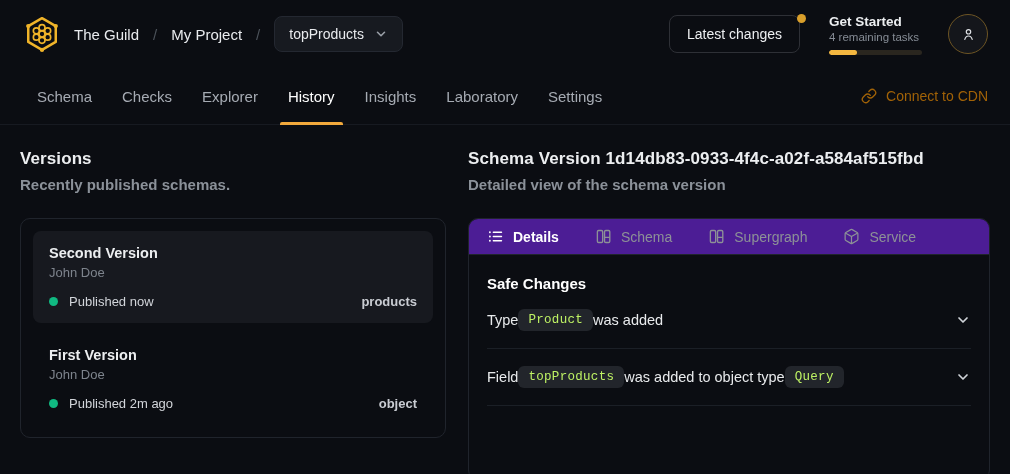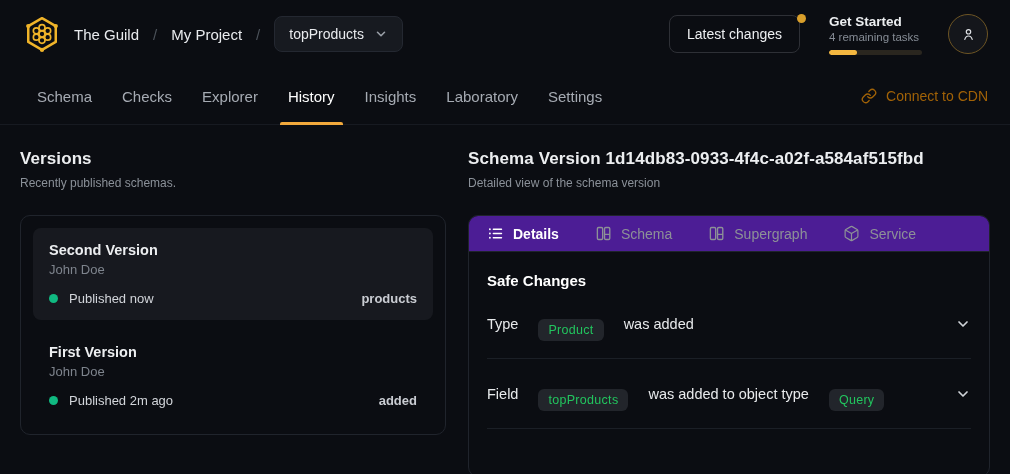--- a/index.html
+++ b/index.html
@@ -61,21 +61,21 @@
   .cdn-link {
     margin-left: auto; display: flex; align-items: center; gap: 9px;
     color: #a16207; font-size: 14px; cursor: pointer; font-weight: 500; text-align: center;
   }
 
   
   .main { display: flex; gap: 22px; padding: 24px 20px 0 20px; }
   .col-left { width: 426px; flex: none; }
   .col-right { flex: 1; min-width: 0; }
   .panel-title { font-size: 17px; font-weight: 700; color: #eceef0; letter-spacing: .1px; white-space: nowrap; }
-  .panel-sub { font-size: 12px; color: #8b9199; margin-top: 7px; }
+  .panel-sub { font-size: 15px; color: #8b9199; margin-top: 7px; font-weight: bold; }
 
   .versions-box {
     margin-top: 25px; border: 1px solid #20242c; border-radius: 10px; padding: 12px;
     display: flex; flex-direction: column; gap: 10px;
   }
   .version-card { border-radius: 8px; padding: 14px 16px; cursor: pointer; }
   .version-card.active { background: #17191f; }
   .vc-title { font-size: 14.5px; font-weight: 600; color: #eceef0; }
   .vc-author { font-size: 13px; color: #7e848d; margin-top: 4px; }
   .vc-row { display: flex; align-items: center; margin-top: 14px; }
@@ -91,29 +91,29 @@
     display: flex; align-items: center; gap: 36px; padding: 9px 18px;
     background: #4c1d95; border-bottom: 1px solid #20242c;
   }
   .detail-tab { display: flex; align-items: center; gap: 9px; font-size: 14px; color: #8d9197; cursor: pointer; }
   .detail-tab.active { color: #ffffff; font-weight: 600; }
   .detail-tab .ticon { display: flex; }
 
   .detail-content { padding: 20px 18px 0 18px; }
   .section-title { font-size: 15px; font-weight: 700; color: #ffffff; }
   .change-row {
-    display: flex; align-items: center; gap: 20px;
+    display: flex; align-items: center; gap: 0;
     padding: 17px 0; border-bottom: 1px solid #1b1f26;
     font-size: 14.5px; color: #e8eaec;
   }
   .change-row:first-of-type { margin-top: 8px; }
   .code-badge {
     background: #22252b; border-radius: 6px; padding: 4px 10px;
-    font-family: Liberation Sans, sans-serif;
-    font-size: 12.5px; color: #22c55e; letter-spacing: .3px; margin-top: 13px;
+    font-family: Liberation Mono, monospace;
+    font-size: 12.5px; color: #bef264; letter-spacing: .3px;
   }
   .row-chev { margin-left: auto; color: #d0d4d9; display: flex; cursor: pointer; }
 
   svg { display: block; }
 </style>
 </head>
 <body>
 
 <div class="header">
   <span class="logo">
@@ -201,21 +201,21 @@
           <span class="vc-status">Published now</span>
           <span class="vc-service">products</span>
         </div>
       </div>
       <div class="version-card">
         <div class="vc-title">First Version</div>
         <div class="vc-author">John Doe</div>
         <div class="vc-row">
           <span class="vc-dot"></span>
           <span class="vc-status">Published 2m ago</span>
-          <span class="vc-service">added</span>
+          <span class="vc-service">object</span>
         </div>
       </div>
     </div>
   </div>
 
   <div class="col-right">
     <div class="panel-title">Schema Version 1d14db83-0933-4f4c-a02f-a584af515fbd</div>
     <div class="panel-sub">Detailed view of the schema version</div>
 
     <div class="detail-box">

